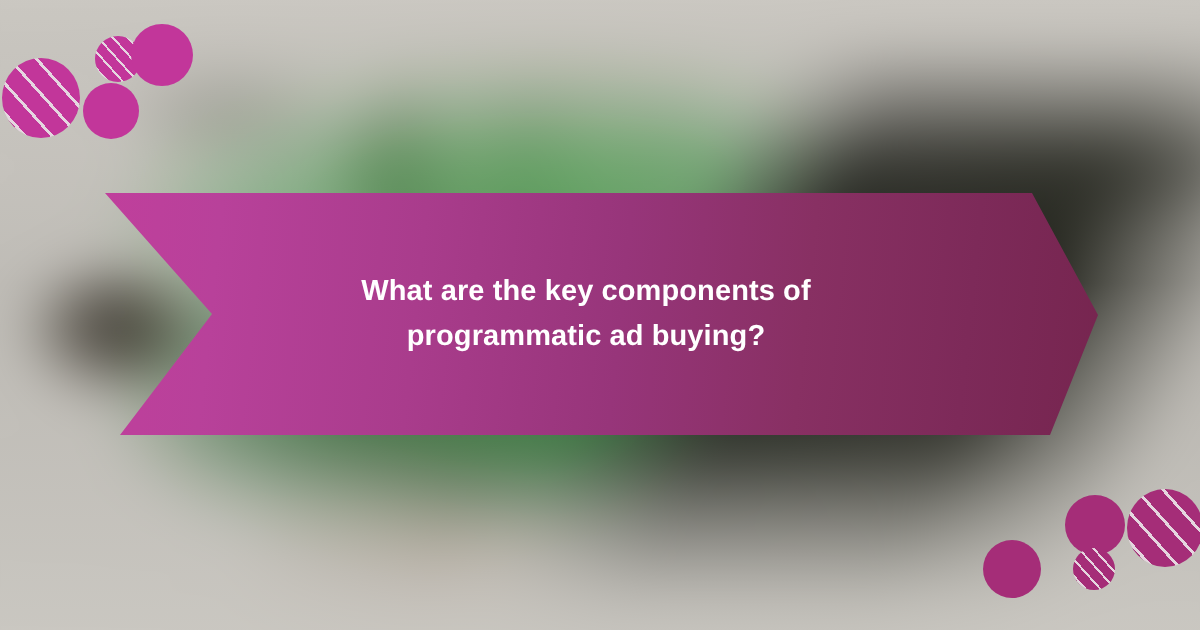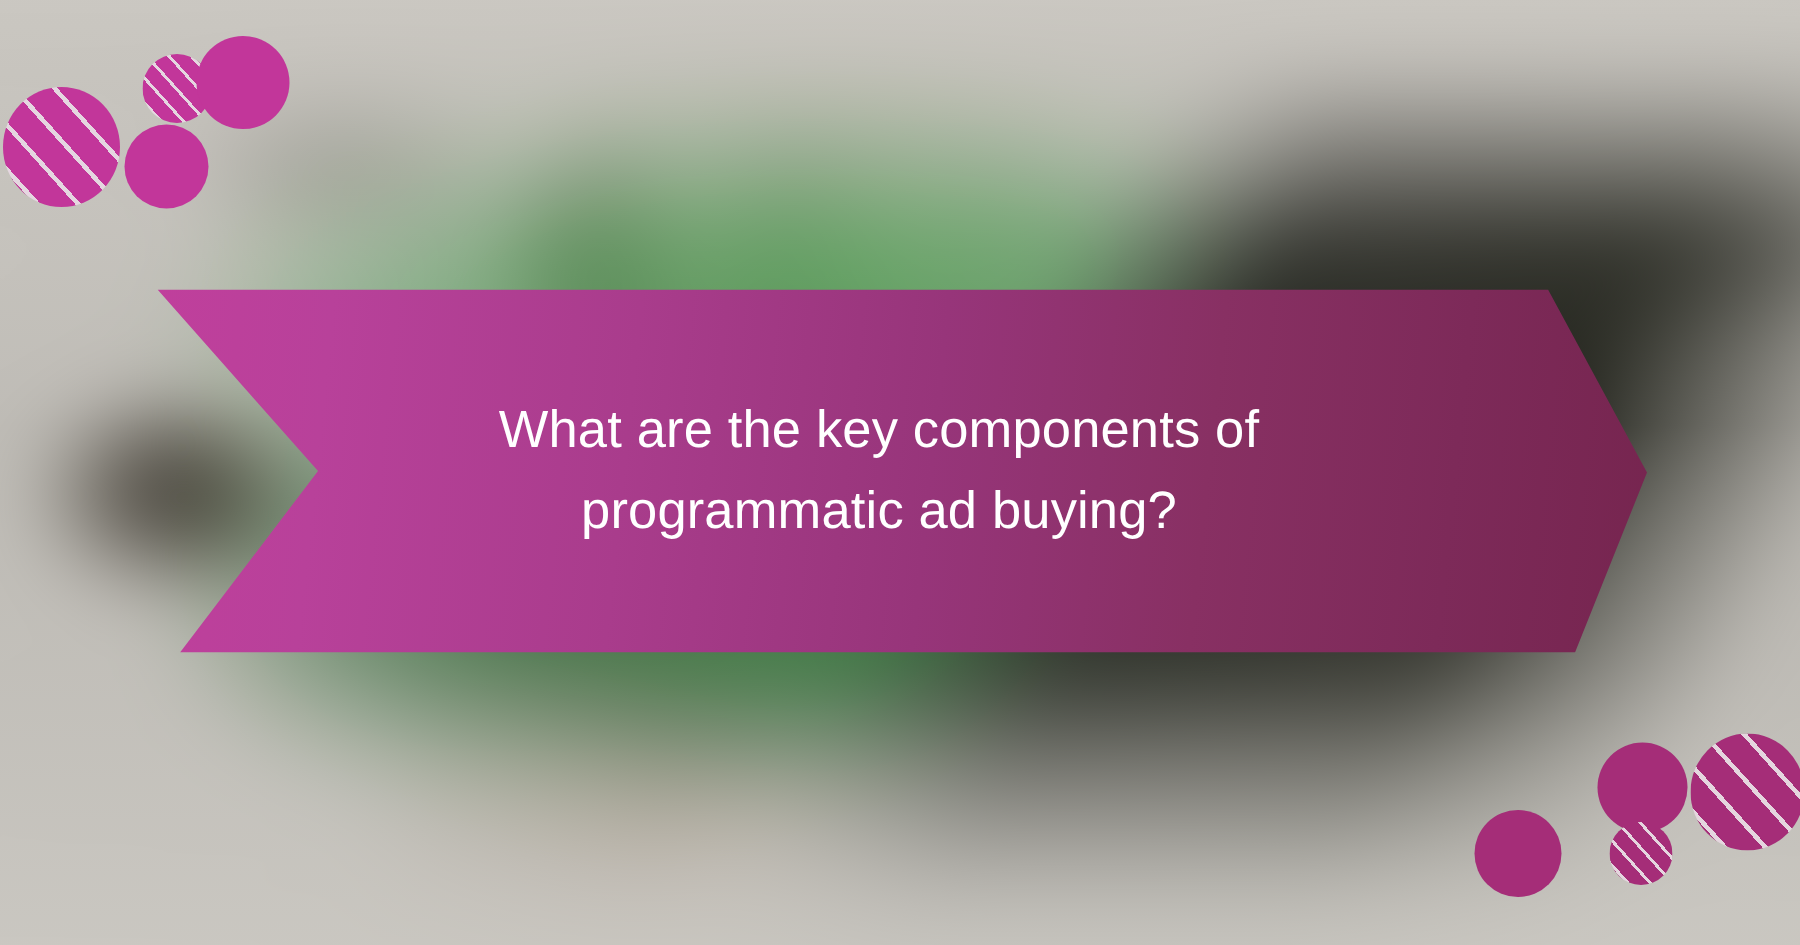--- a/index.html
+++ b/index.html
@@ -136,22 +136,22 @@
       112px 124px
     );
     display:flex;
     align-items:center;
     justify-content:center;
   }
 
   #banner-text {
     color:#ffffff;
     font-family:"Liberation Sans", sans-serif;
-    font-size:35px;
-    font-weight:400;
+    font-size:29px;
+    font-weight:700;
     line-height:1.55;
     text-align:center;
     letter-spacing:0.1px;
     max-width:600px;
     margin-left:-28px;
     margin-top:-2px;
     text-rendering:geometricPrecision;
   }
 </style>
 </head>

